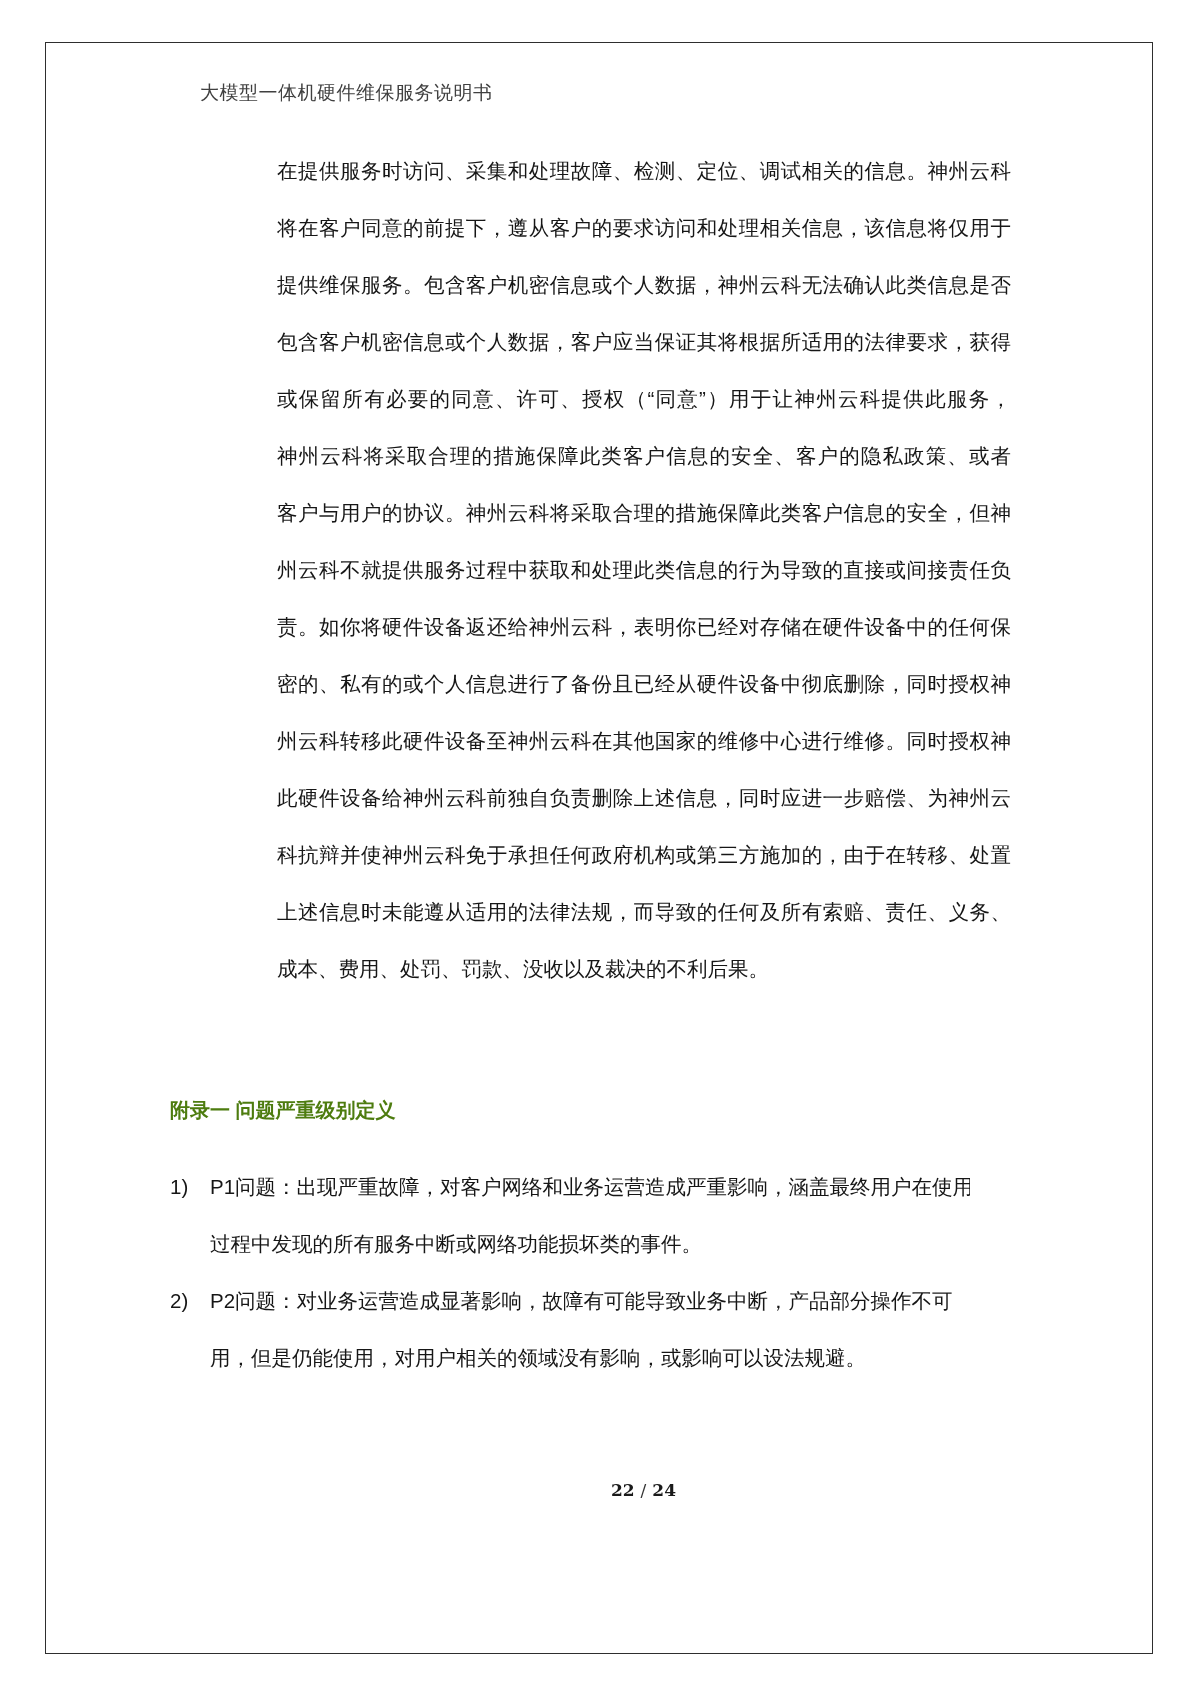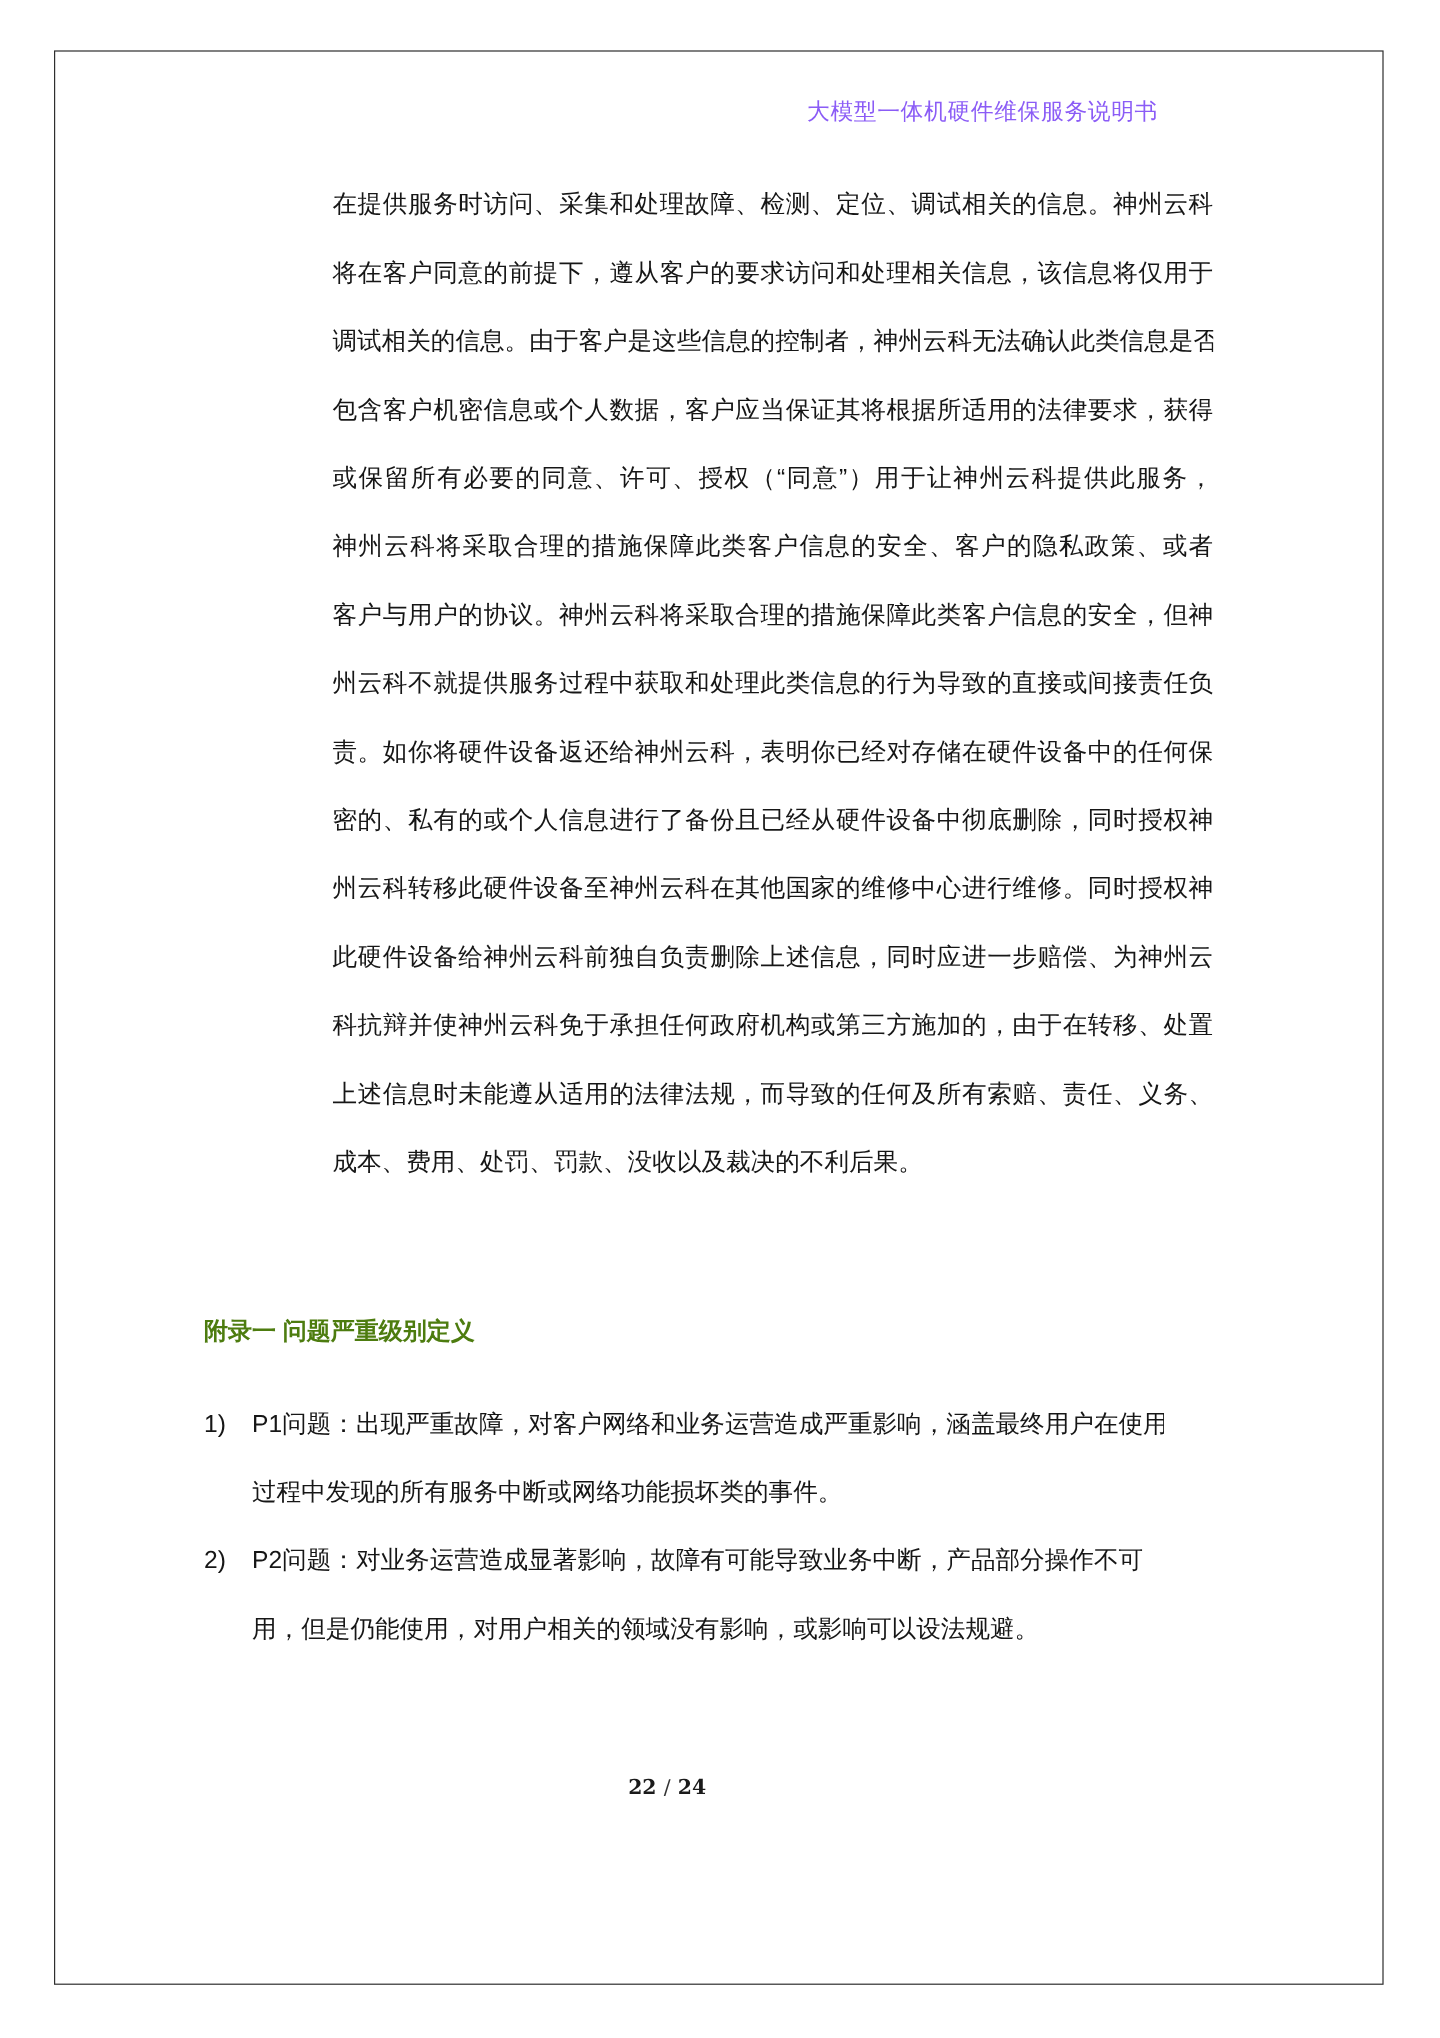--- a/index.html
+++ b/index.html
@@ -27,24 +27,23 @@
     height: 1612px;
     border: 1.5px solid #2e2e2e;
     box-sizing: border-box;
     pointer-events: none;
   }
   .doc-header {
     position: absolute;
     top: 80px;
     left: 200px;
     right: 235px;
-    text-align: right;
     font-family: "DejaVu Serif", "Liberation Serif", serif;
     font-size: 19px;
-    color: #8b5cf6;
+    color: #404040;
     letter-spacing: 0.5px;
     white-space: nowrap;
   }
   .body-paragraph {
     position: absolute;
     left: 277px;
     top: 142px;
     width: 734px;
     font-size: 20.5px;
     line-height: 57px;
@@ -96,21 +95,21 @@
     height: 57px;
     white-space: nowrap;
     overflow: hidden;
     margin-left: 12px;
   }
   .doc-footer {
     position: absolute;
     left: 436px;
     top: 1477px;
     width: 240px;
-    text-align: center;
+    text-align: right;
     font-family: "DejaVu Serif", "Liberation Serif", serif;
     font-size: 17px;
     color: #1a1a1a;
     line-height: 26px;
     white-space: nowrap;
   }
   .doc-footer .pg-num { font-weight: bold; }
   .doc-footer .pg-sep { font-weight: normal; padding: 0 6px; color: #333; }
 </style>
 </head>
@@ -118,21 +117,21 @@
 
 <div class="page">
 
   <div class="page-border"></div>
 
   <div class="doc-header">大模型一体机硬件维保服务说明书</div>
 
   <div class="body-paragraph">
     <div class="pline">在提供服务时访问、采集和处理故障、检测、定位、调试相关的信息。神州云科</div>
     <div class="pline">将在客户同意的前提下，遵从客户的要求访问和处理相关信息，该信息将仅用于</div>
-    <div class="pline">调试相关的信息。由于客户是这些信息的控制者，神州云科无法确认此类信息是否</div>
+    <div class="pline">提供维保服务。包含客户机密信息或个人数据，神州云科无法确认此类信息是否</div>
     <div class="pline">包含客户机密信息或个人数据，客户应当保证其将根据所适用的法律要求，获得</div>
     <div class="pline">或保留所有必要的同意、许可、授权（“同意”）用于让神州云科提供此服务，</div>
     <div class="pline">神州云科将采取合理的措施保障此类客户信息的安全、客户的隐私政策、或者</div>
     <div class="pline">客户与用户的协议。神州云科将采取合理的措施保障此类客户信息的安全，但神</div>
     <div class="pline">州云科不就提供服务过程中获取和处理此类信息的行为导致的直接或间接责任负</div>
     <div class="pline">责。如你将硬件设备返还给神州云科，表明你已经对存储在硬件设备中的任何保</div>
     <div class="pline">密的、私有的或个人信息进行了备份且已经从硬件设备中彻底删除，同时授权神</div>
     <div class="pline">州云科转移此硬件设备至神州云科在其他国家的维修中心进行维修。同时授权神</div>
     <div class="pline">此硬件设备给神州云科前独自负责删除上述信息，同时应进一步赔偿、为神州云</div>
     <div class="pline">科抗辩并使神州云科免于承担任何政府机构或第三方施加的，由于在转移、处置</div>

